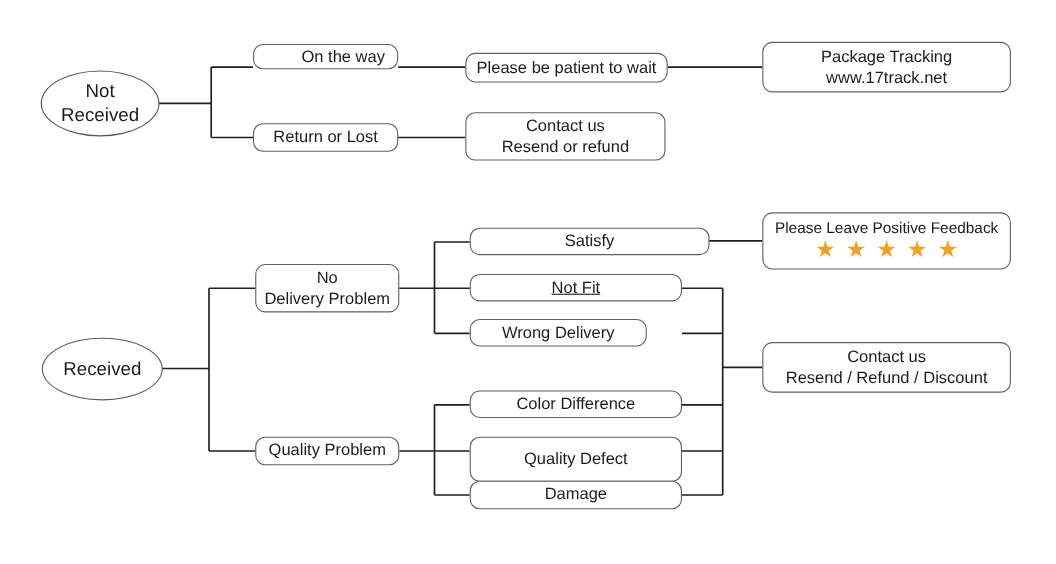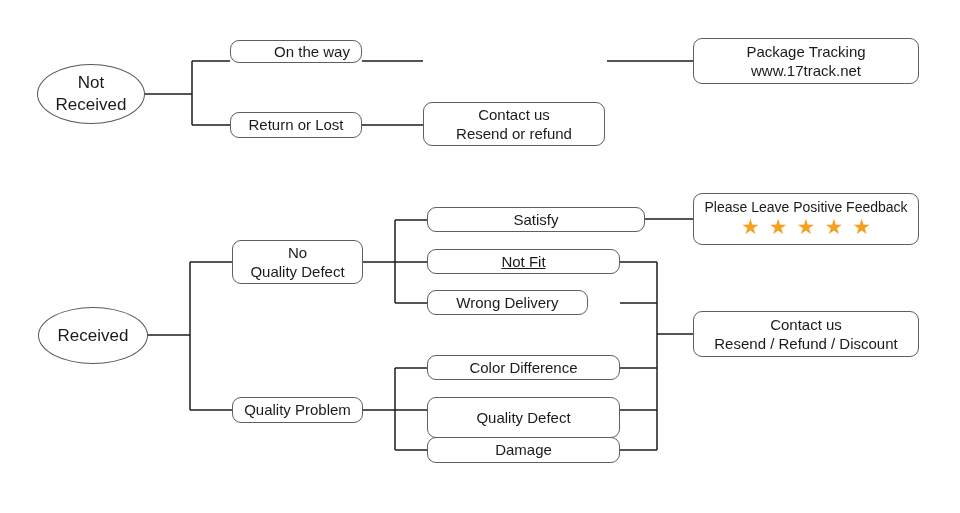--- a/index.html
+++ b/index.html
@@ -55,33 +55,34 @@
              M620 219 H693
              M620 262 H657 M620 303 H657 M620 368 H657 M620 410 H657 M620 450 H657
              M657 262 V450 M657 334 H693"></path>
   </svg>
 
   <div class="node ellipse" style="left:37px;top:64px;width:108px;height:60px;">Not
 Received</div>
 
   <div class="node box" style="left:230px;top:40px;width:132px;height:23px;padding-left:32px;">On the way</div>
 
+  <div class="node box" style="left:423px;top:48px;width:184px;height:27px;">Please be patient to wait</div>
 
   <div class="node box" style="left:693px;top:38px;width:226px;height:46px;">Package Tracking
 www.17track.net</div>
 
   <div class="node box" style="left:230px;top:112px;width:132px;height:26px;">Return or Lost</div>
 
   <div class="node box" style="left:423px;top:102px;width:182px;height:44px;">Contact us
 Resend or refund</div>
 
   <div class="node ellipse" style="left:38px;top:307px;width:110px;height:57px;">Received</div>
 
   <div class="node box" style="left:232px;top:240px;width:131px;height:44px;">No
-Quality Defect</div>
+Delivery Problem</div>
 
   <div class="node box" style="left:427px;top:207px;width:218px;height:25px;">Satisfy</div>
 
   <div class="node box" style="left:427px;top:249px;width:193px;height:25px;text-decoration:underline;">Not Fit</div>
 
   <div class="node box" style="left:427px;top:290px;width:161px;height:25px;">Wrong Delivery</div>
 
   <div class="node box" style="left:232px;top:397px;width:131px;height:26px;">Quality Problem</div>
 
   <div class="node box" style="left:427px;top:355px;width:193px;height:25px;">Color Difference</div>

